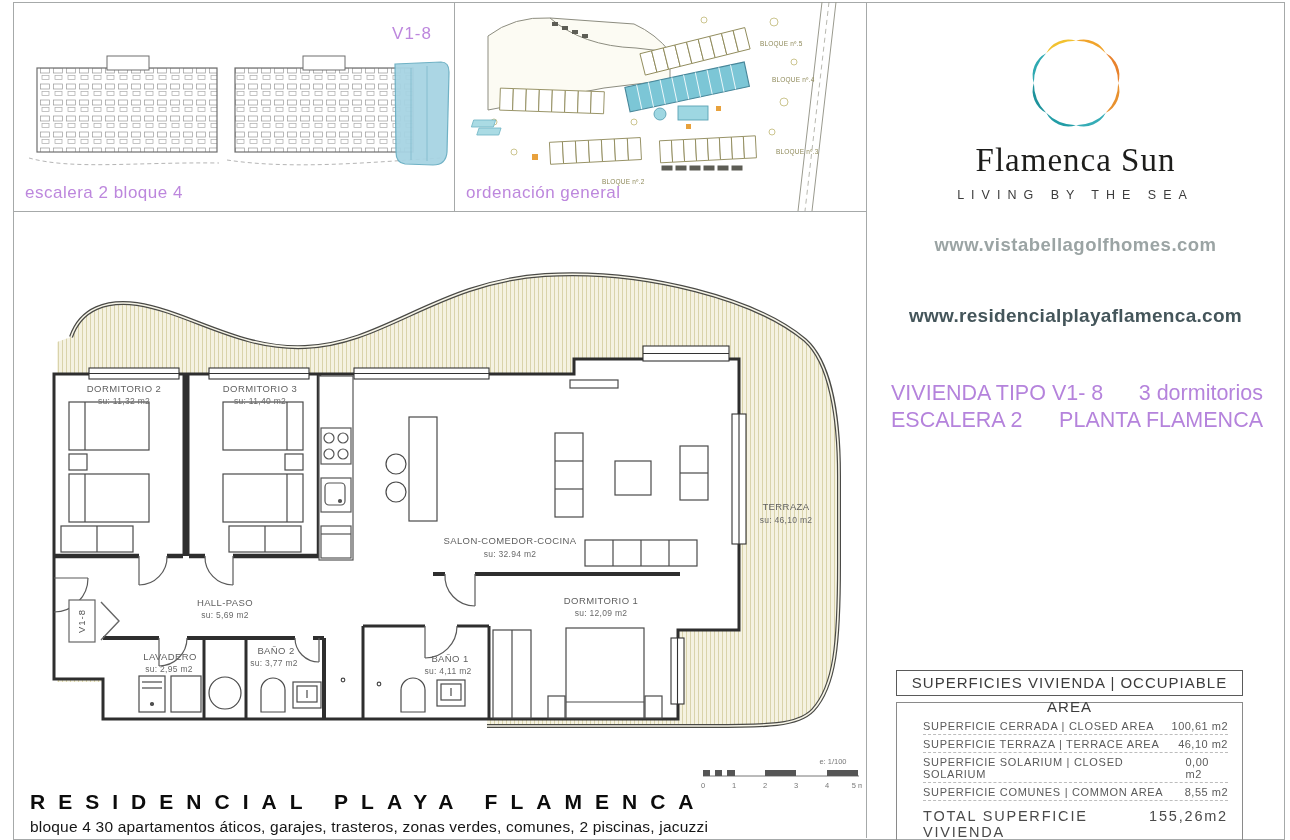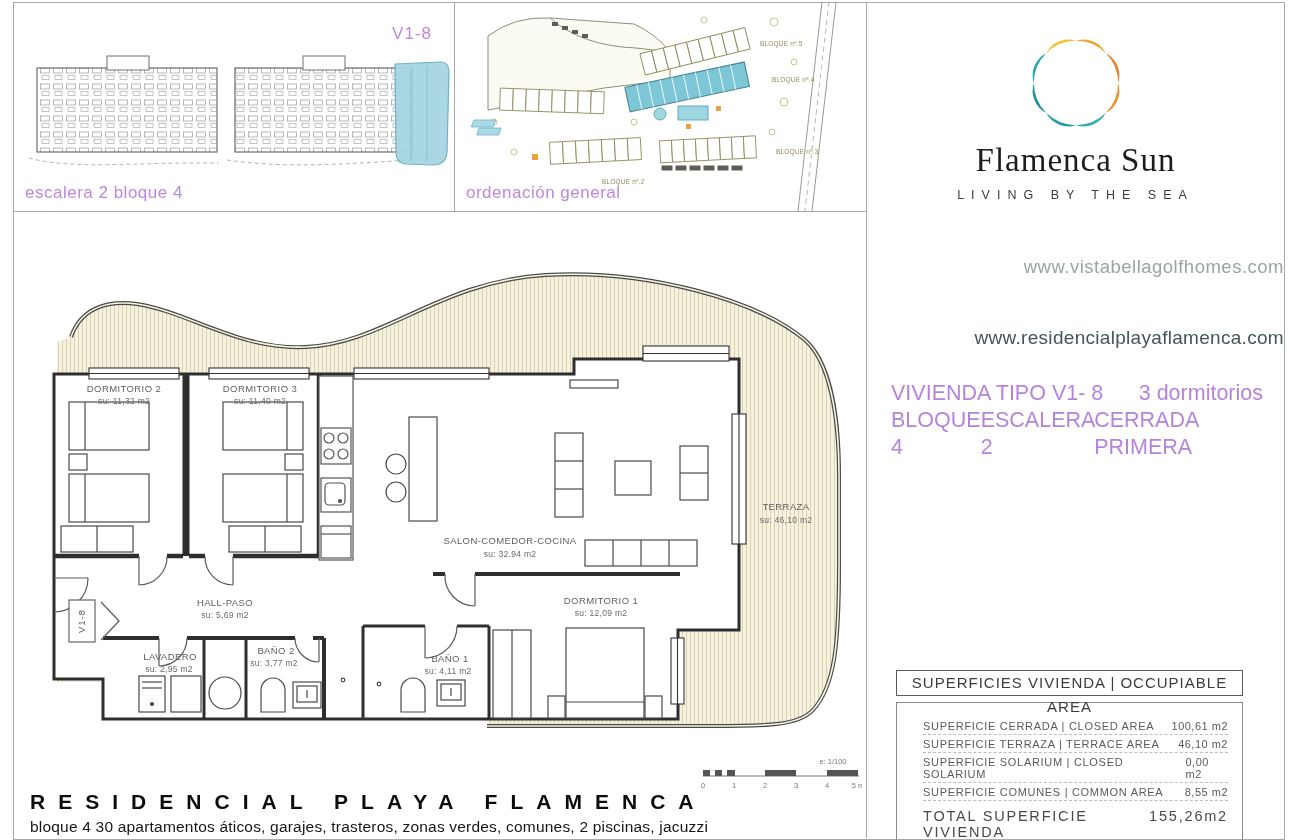--- a/index.html
+++ b/index.html
@@ -13,21 +13,21 @@
   #toprow-divider{left:13px;top:211px;width:853px;height:1px;background:#a6a9a9;}
   #sidebar{left:866px;top:2px;width:417px;height:836px;border-left:1px solid #a6a9a9;padding-left:20px;}
   .caption{position:absolute;left:12px;bottom:8px;font-size:17px;color:#bd87dd;letter-spacing:0.5px;}
   .vcode{position:absolute;right:22px;top:22px;font-size:17px;color:#bd87dd;letter-spacing:1px;}
   
   #logo-svg{left:154px;top:26px;width:110px;height:110px;}
   #brand-name{left:0;top:140px;width:417px;text-align:center;
       font-family:"Liberation Serif",serif;font-size:33px;color:#1d1d1b;letter-spacing:1px;}
   #brand-tagline{left:0;top:186px;width:417px;text-align:center;
       font-size:12.5px;color:#3c3c3c;letter-spacing:7px;}
-  #urls{left:0;top:253px;width:417px;text-align:right;line-height:24px;}
+  #urls{left:0;top:231px;width:417px;text-align:center;line-height:24px;font-weight:bold;}
   #url1{font-size:18.5px;color:#9ba4a4;letter-spacing:0.5px;display:block;text-decoration:none;}
   #url2{font-size:19px;color:#44555a;letter-spacing:0.3px;display:block;text-decoration:none;margin-top:47px;}
   #unit-header{left:24px;top:378px;width:372px;color:#b583dc;font-size:21.5px;line-height:27px;}
   #unit-line1{display:flex;justify-content:space-between;gap:13px;}
   #unit-line2{display:flex;justify-content:space-between;}
   
   #areas{left:29px;top:668px;width:347px;}
   #areas-title{border:1px solid #5a5a5a;height:24px;line-height:24px;text-align:center;
       font-size:15px;color:#3d3d3d;letter-spacing:1px;}
   #areas-body{border:1px solid #8a8a8a;margin-top:6px;padding:14px 14px 12px 26px;}
@@ -229,23 +229,22 @@
   <div id="urls" class="abs">
     <a id="url1" href="#">www.vistabellagolfhomes.com</a>
     <a id="url2" href="#">www.residencialplayaflamenca.com</a>
   </div>
   <div id="unit-header" class="abs">
     <div id="unit-line1">
       <span>VIVIENDA TIPO V1- 8</span>
       <span>3 dormitorios</span>
     </div>
     <div id="unit-line2">
-      <span>BLOQUE 4</span>
       <span>ESCALERA 2</span>
-      <span>CERRADA PRIMERA</span>
+      <span>PLANTA FLAMENCA</span>
     </div>
   </div>
 
   <div id="areas" class="abs">
     <div id="areas-title">SUPERFICIES VIVIENDA | OCCUPIABLE AREA</div>
     <div id="areas-body">
       <div class="arow">
         <span>SUPERFICIE CERRADA | CLOSED AREA</span>
         <span class="v">100,61 m2</span>
       </div>

